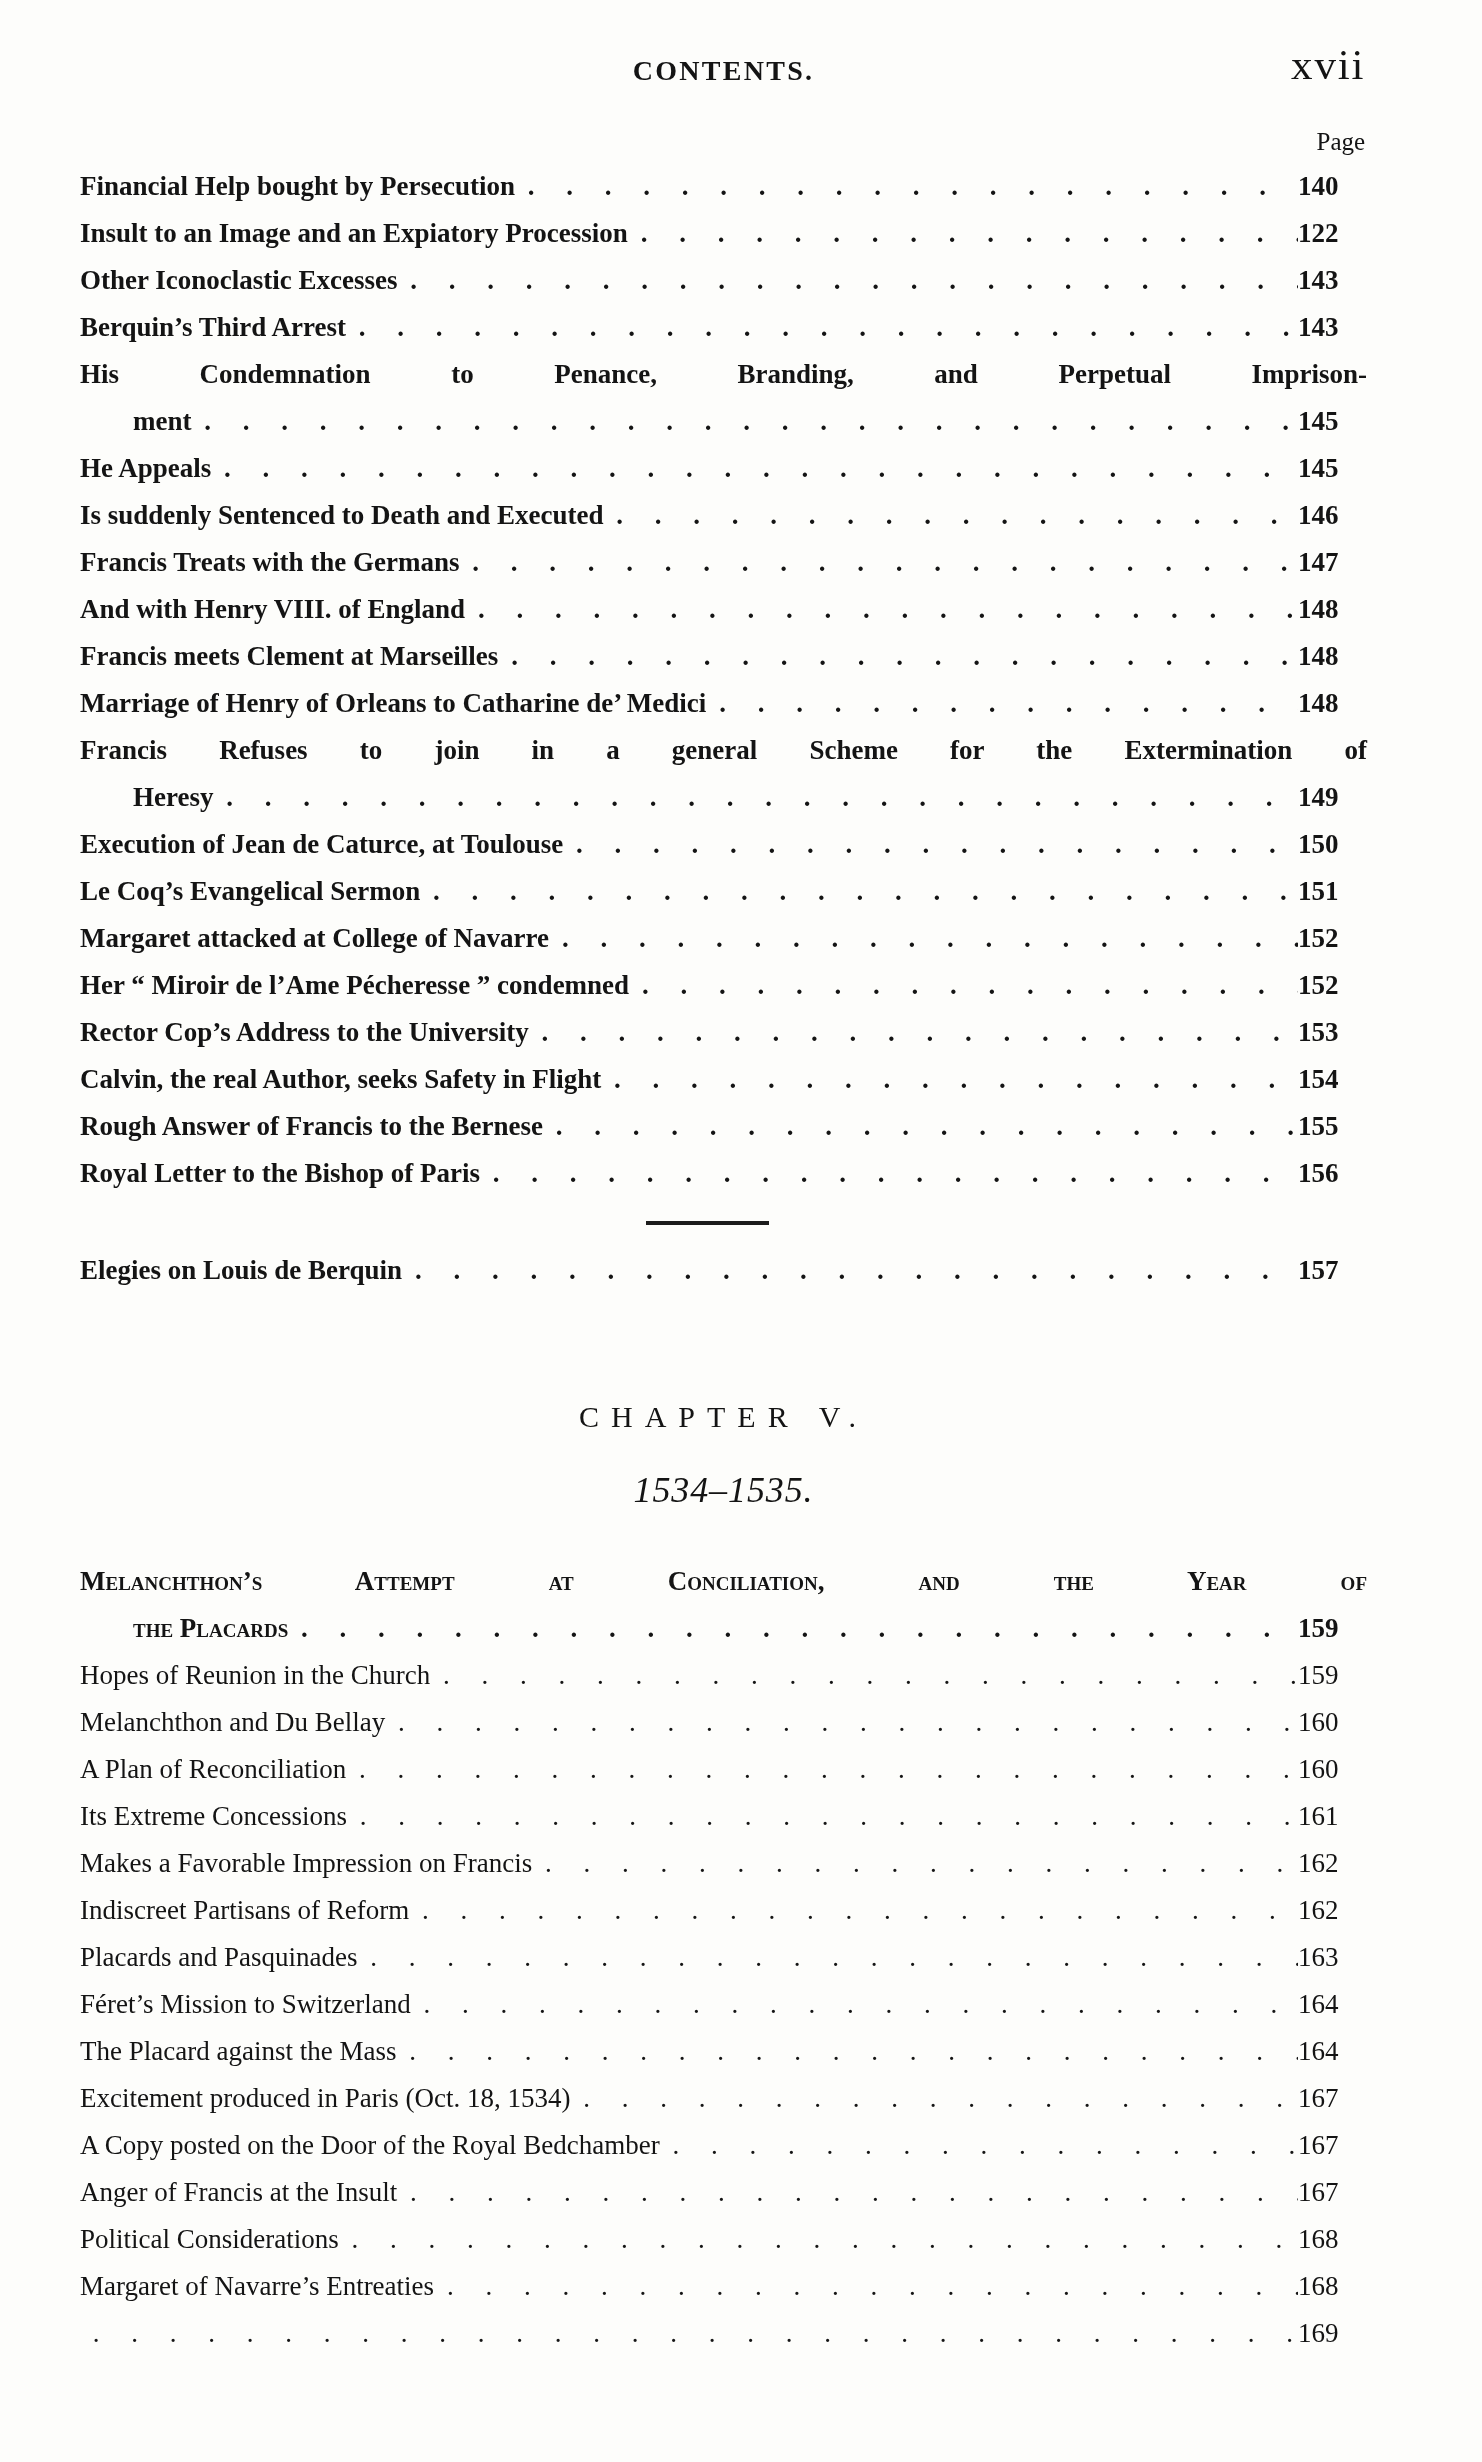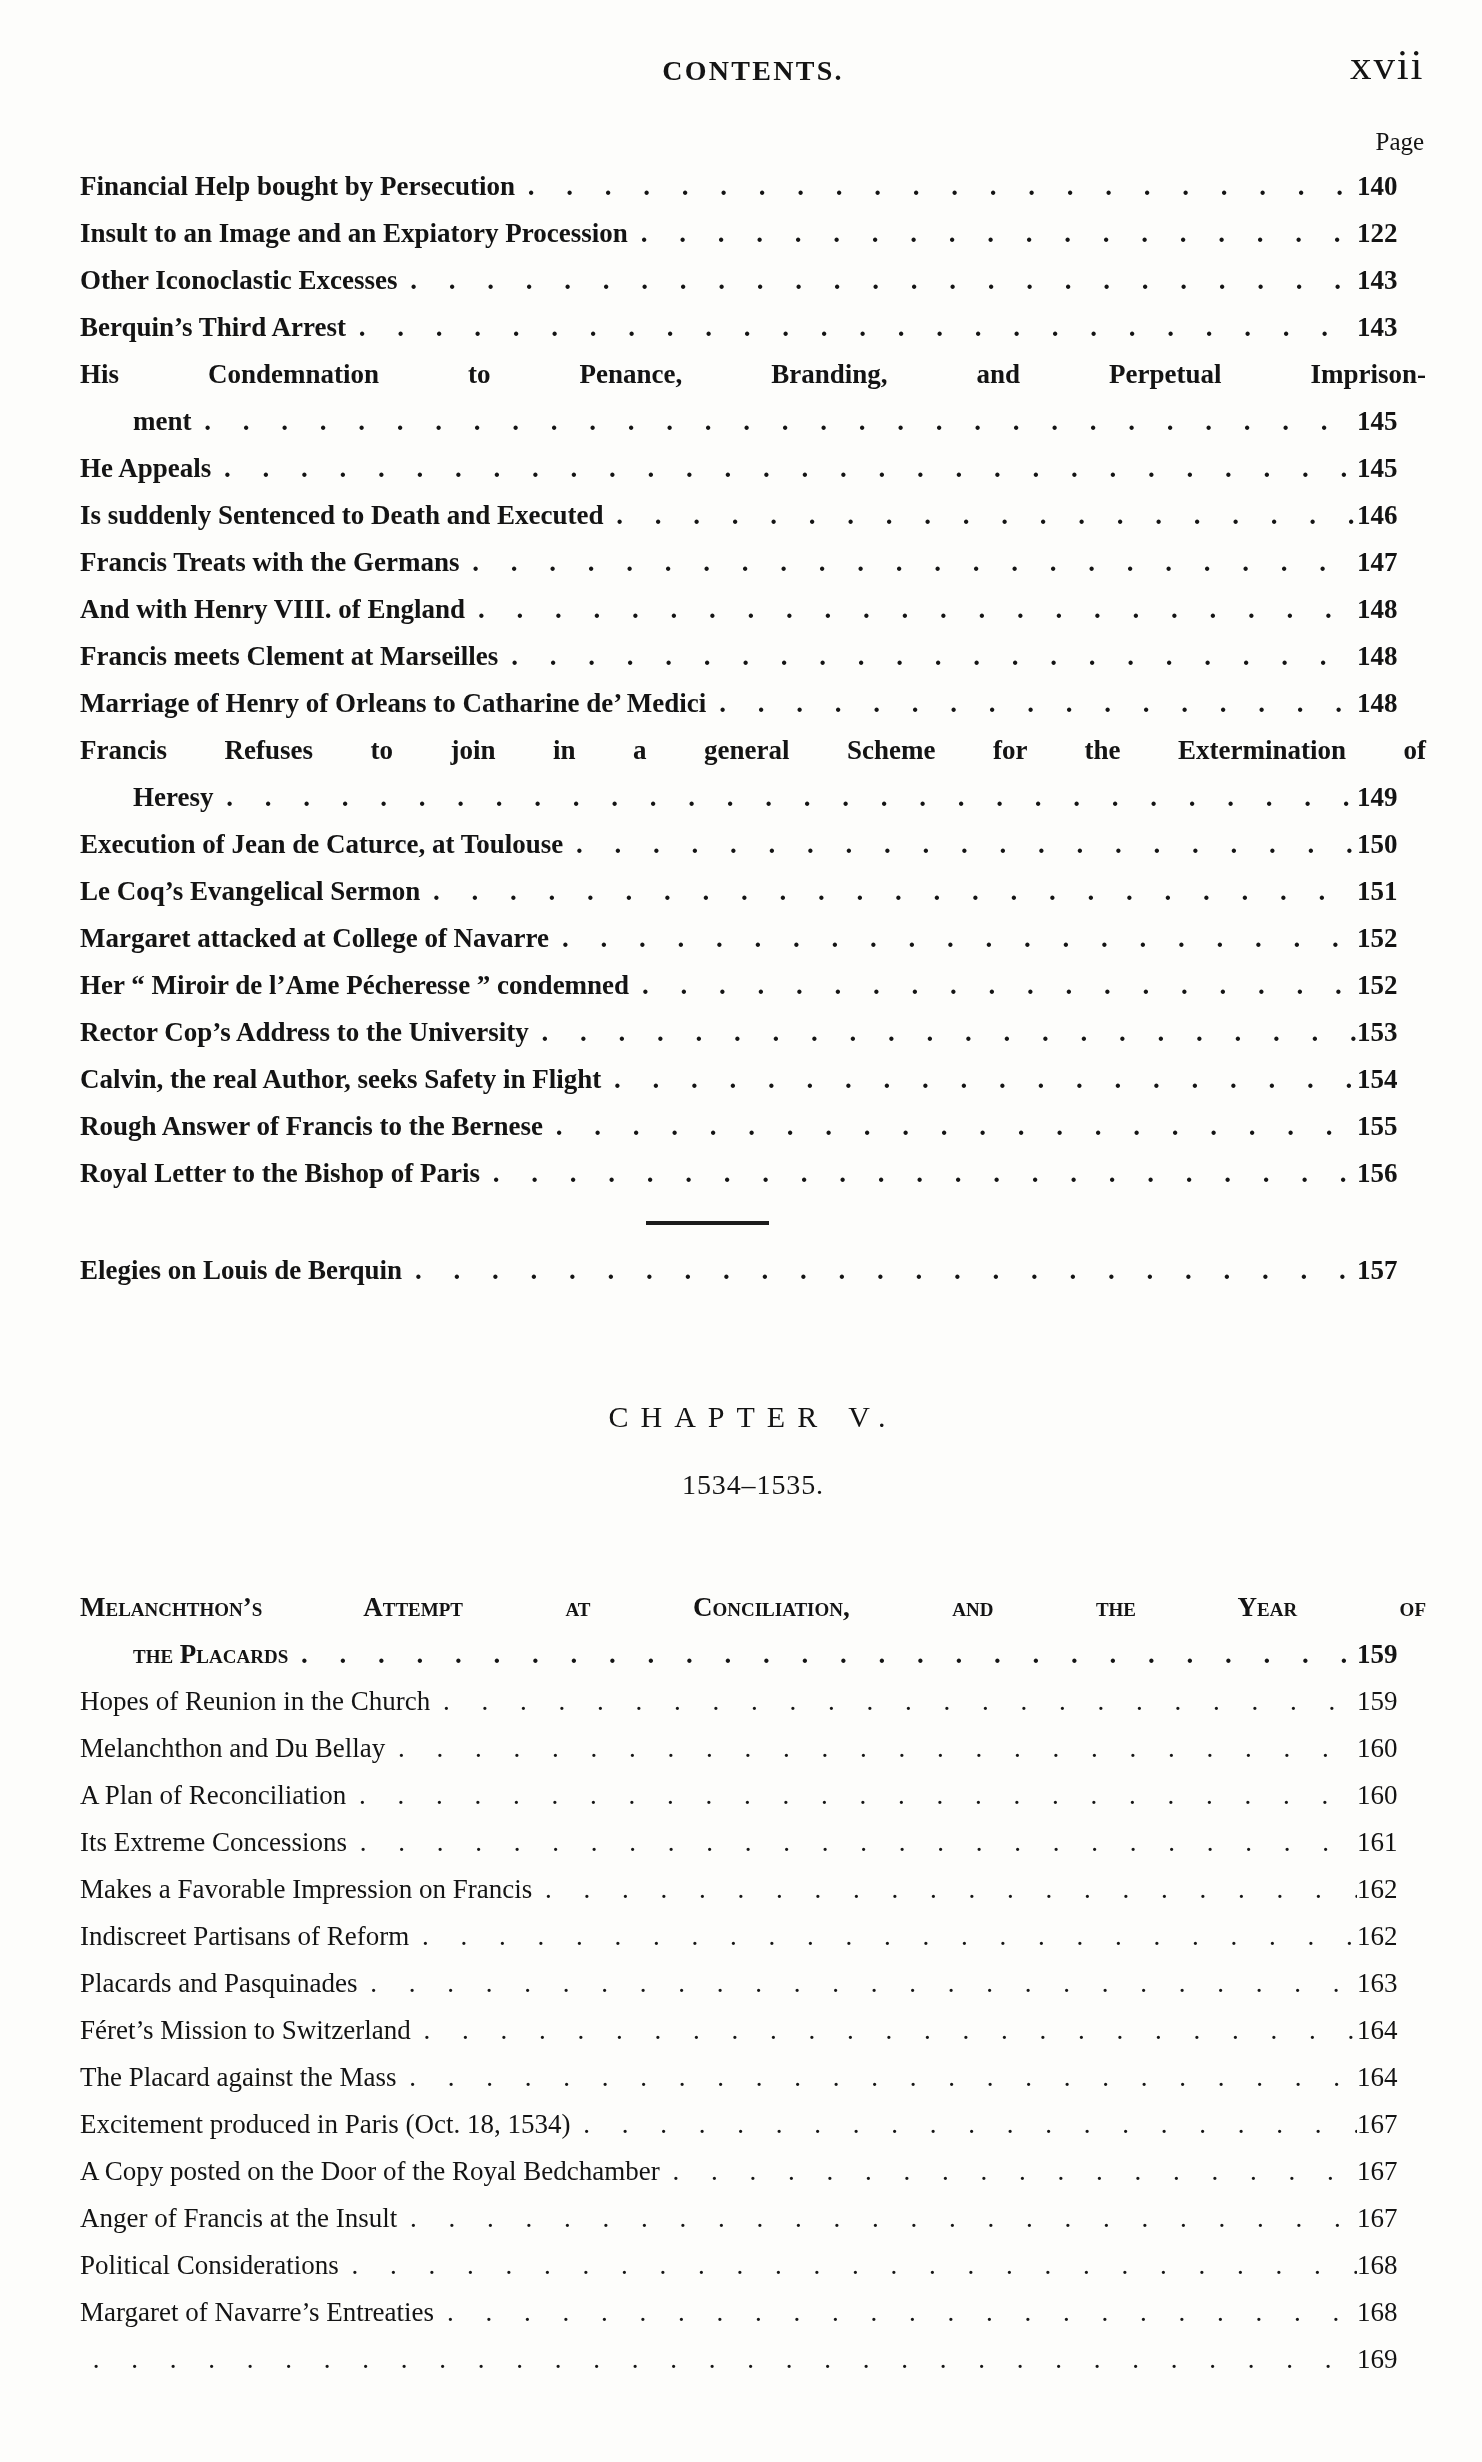--- a/index.html
+++ b/index.html
@@ -10,21 +10,21 @@
     height: 2462px;
     background: #fdfdfb;
     color: #141414;
     font-family: "Liberation Serif", "DejaVu Serif", serif;
     overflow: hidden;
   }
   .page {
     position: relative;
     width: 100%;
     height: 100%;
-    padding: 40px 56px 0 80px;
+    padding: 40px 115px 0 80px;
   }
   .header {
     position: relative;
     height: 64px;
   }
   .header-title {
     position: absolute;
     left: 0; right: 0;
     top: 14.6px;
     text-align: center;
@@ -90,24 +90,25 @@
   }
   .chapter-heading {
     margin-top: 106px;
     text-align: center;
     font-size: 30px;
     letter-spacing: 12px;
     font-weight: normal;
   }
   .chapter-dates {
     margin-top: 35px;
-    margin-bottom: 83px;
+    margin-bottom: 47px;
     text-align: center;
-    font-size: 28px;
+    font-size: 36px;
     letter-spacing: 0.9px;
+    font-style: italic;
   }
 </style>
 </head>
 <body>
 
 <div class="page">
 
   <div class="header">
     <div class="header-title">CONTENTS.</div>
     <div class="header-folio">xvii</div>

